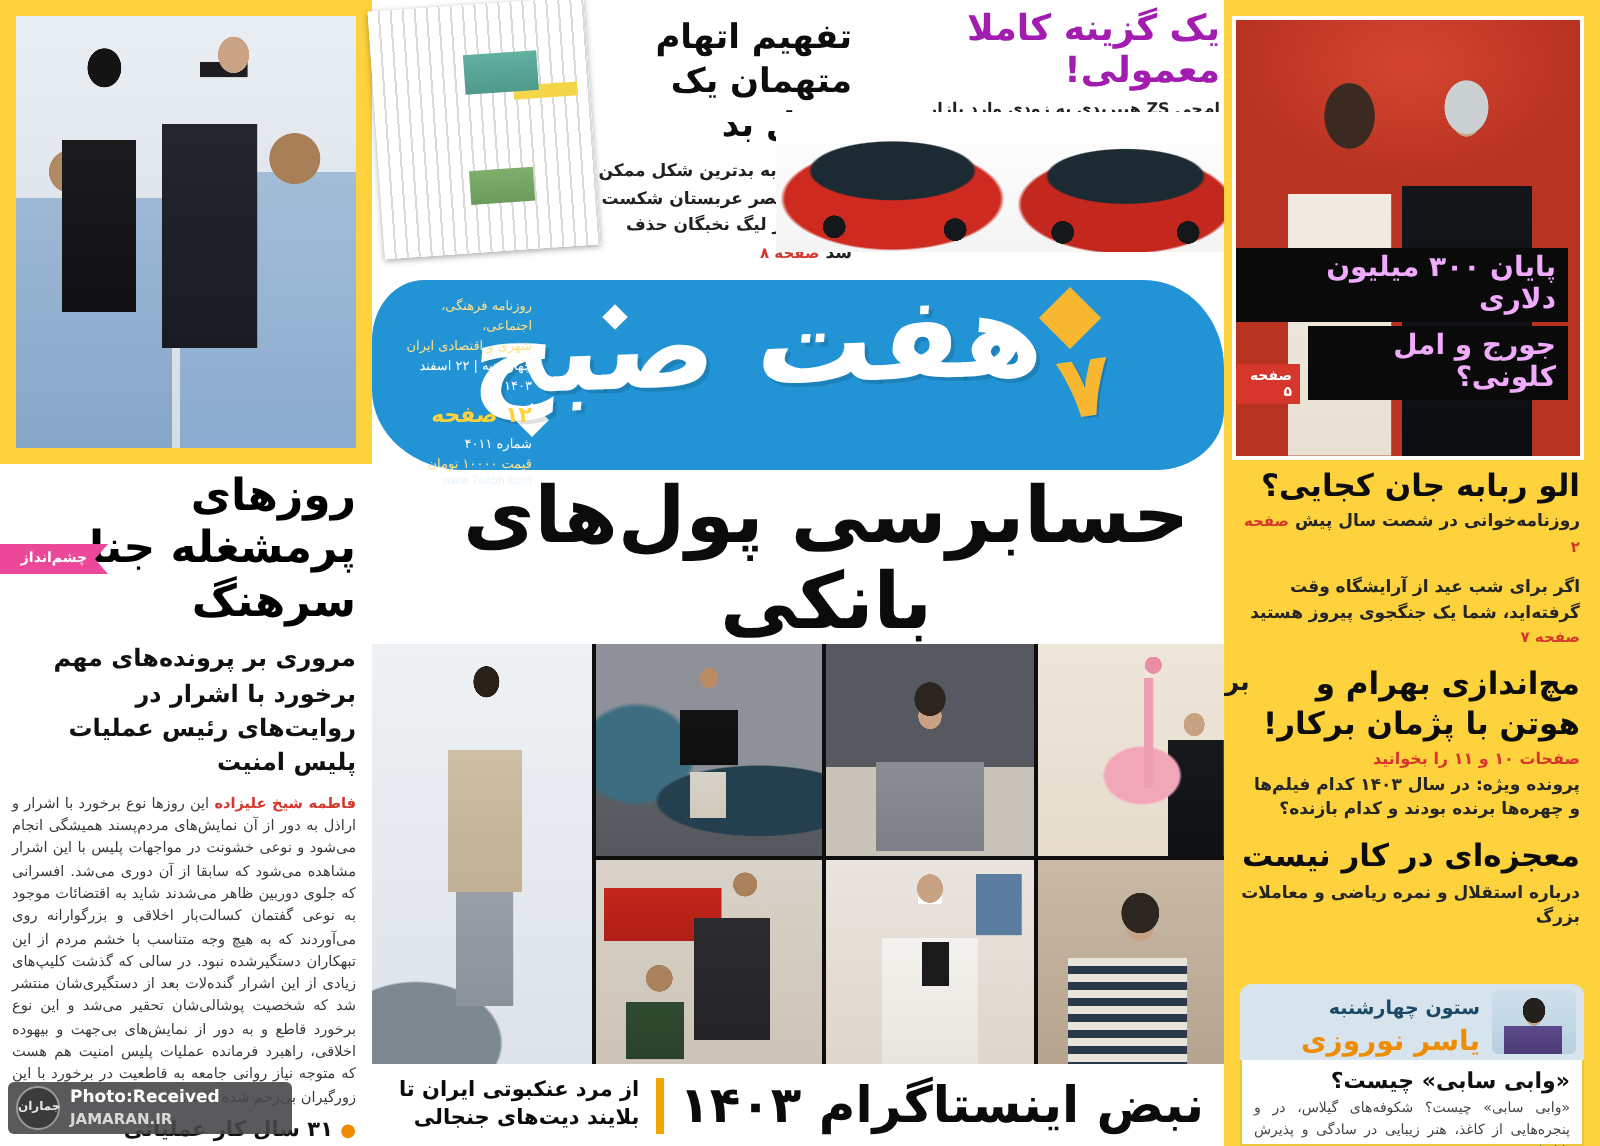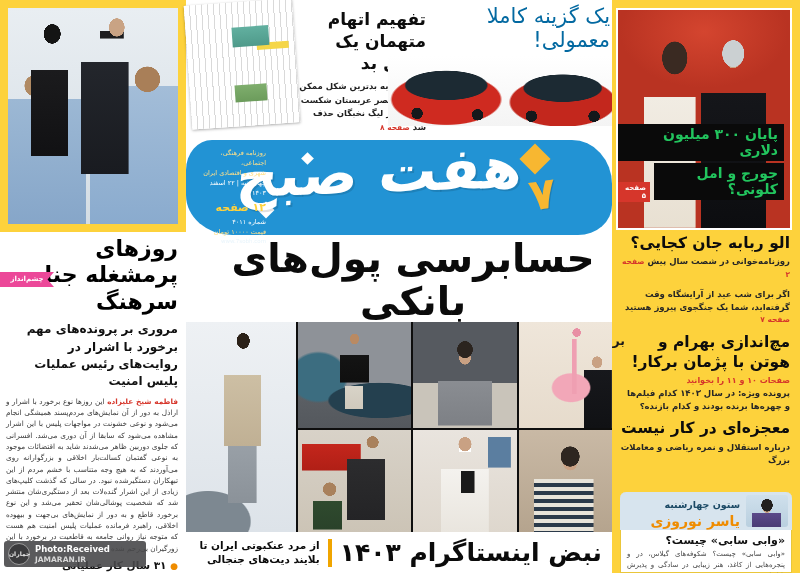--- a/index.html
+++ b/index.html
@@ -18,21 +18,21 @@
       radial-gradient(11px 13px at 33% 24%,#c99f80 62%,transparent 64%),
       radial-gradient(18px 22px at 67% 20%,#cbd0d2 60%,transparent 62%),
       radial-gradient(11px 13px at 67% 23%,#c9a183 62%,transparent 64%),
       linear-gradient(#f1ece3,#e8e0d2),
       linear-gradient(#15161a,#0c0d10),
       radial-gradient(120px 80px at 50% 10%,#d4452f 0%,#b93322 70%),
       linear-gradient(#c23e2a,#a92e1e);
     background-size:auto,auto,auto,auto,30% 60%,38% 62%,100% 100%,100% 100%;
     background-position:0 0,0 0,0 0,0 0,22% 100%,78% 100%,0 0,0 0;}
   .cl-cap{position:absolute;right:6px;bottom:26px;text-align:right;direction:rtl;}
-  .cl-cap .line{display:inline-block;background:#0a0a0a;color:#22c55e;font-weight:bold;
+  .cl-cap .line{display:inline-block;background:#0a0a0a;color:#f0abfc;font-weight:bold;
     font-size:14px;padding:2px 6px 3px;margin-bottom:2px;}
   .cl-cap .row2{display:flex;align-items:center;gap:4px;justify-content:flex-start;}
   .chip{background:#d6362b;color:#fff;font-size:7px;font-weight:bold;padding:2px 4px;margin-top:18px;}
 
   
   .sb{position:absolute;right:10px;top:234px;width:170px;direction:rtl;color:#0d0d0d;}
   .sb-title{font-weight:bold;font-size:15.5px;line-height:1.25;letter-spacing:-.2px;}
   .sb-sub{font-size:8.5px;font-weight:bold;color:#262626;line-height:1.5;margin:2px 0 7px;}
   .pageref{color:#d6362b;font-size:7.5px;font-weight:bold;}
   .note-red{color:#d6362b;font-size:8px;font-weight:bold;}
@@ -80,21 +80,21 @@
       linear-gradient(#f5d648,#f5d648),
       linear-gradient(#7fae6d,#6b9b5b),
       repeating-linear-gradient(90deg,#fff 0 5px,#d9d9d9 5px 6px),
       repeating-linear-gradient(#fff 0 2px,#e3e3e3 2px 3px);
     background-size:34% 16%,30% 6%,30% 14%,100% 100%,100% 100%;
     background-position:64% 24%,92% 36%,60% 78%,0 0,0 0;background-repeat:no-repeat;}
   .estelal{position:absolute;right:374px;top:8px;width:128px;text-align:right;direction:rtl;}
   .estelal .t{font-size:17px;font-weight:bold;line-height:1.3;color:#0d0d0d;letter-spacing:-.3px;}
   .estelal .s{font-size:8.5px;font-weight:bold;color:#222;line-height:1.6;margin-top:6px;}
   .carstory{position:absolute;right:190px;top:4px;width:182px;text-align:right;direction:rtl;}
-  .carstory .t{font-size:21px;font-weight:normal;color:#0369a1;letter-spacing:-.3px;}
+  .carstory .t{font-size:18px;font-weight:bold;color:#a21caf;letter-spacing:-.3px;}
   .carstory .s{font-size:8px;font-weight:bold;color:#222;line-height:1.6;margin-top:3px;width:178px;}
   .ph-cars{left:388px;top:56px;width:224px;height:70px;
     background-image:
       radial-gradient(8px 8px at 13% 82%,#15181b 70%,transparent 72%),
       radial-gradient(8px 8px at 40% 84%,#15181b 70%,transparent 72%),
       radial-gradient(8px 8px at 64% 86%,#15181b 70%,transparent 72%),
       radial-gradient(8px 8px at 92% 86%,#15181b 70%,transparent 72%),
       radial-gradient(42px 15px at 26% 42%,#1c2a33 96%,transparent),
       radial-gradient(56px 26px at 26% 62%,#cf2a20 96%,transparent),
       radial-gradient(40px 14px at 78% 46%,#1c2a33 96%,transparent),

